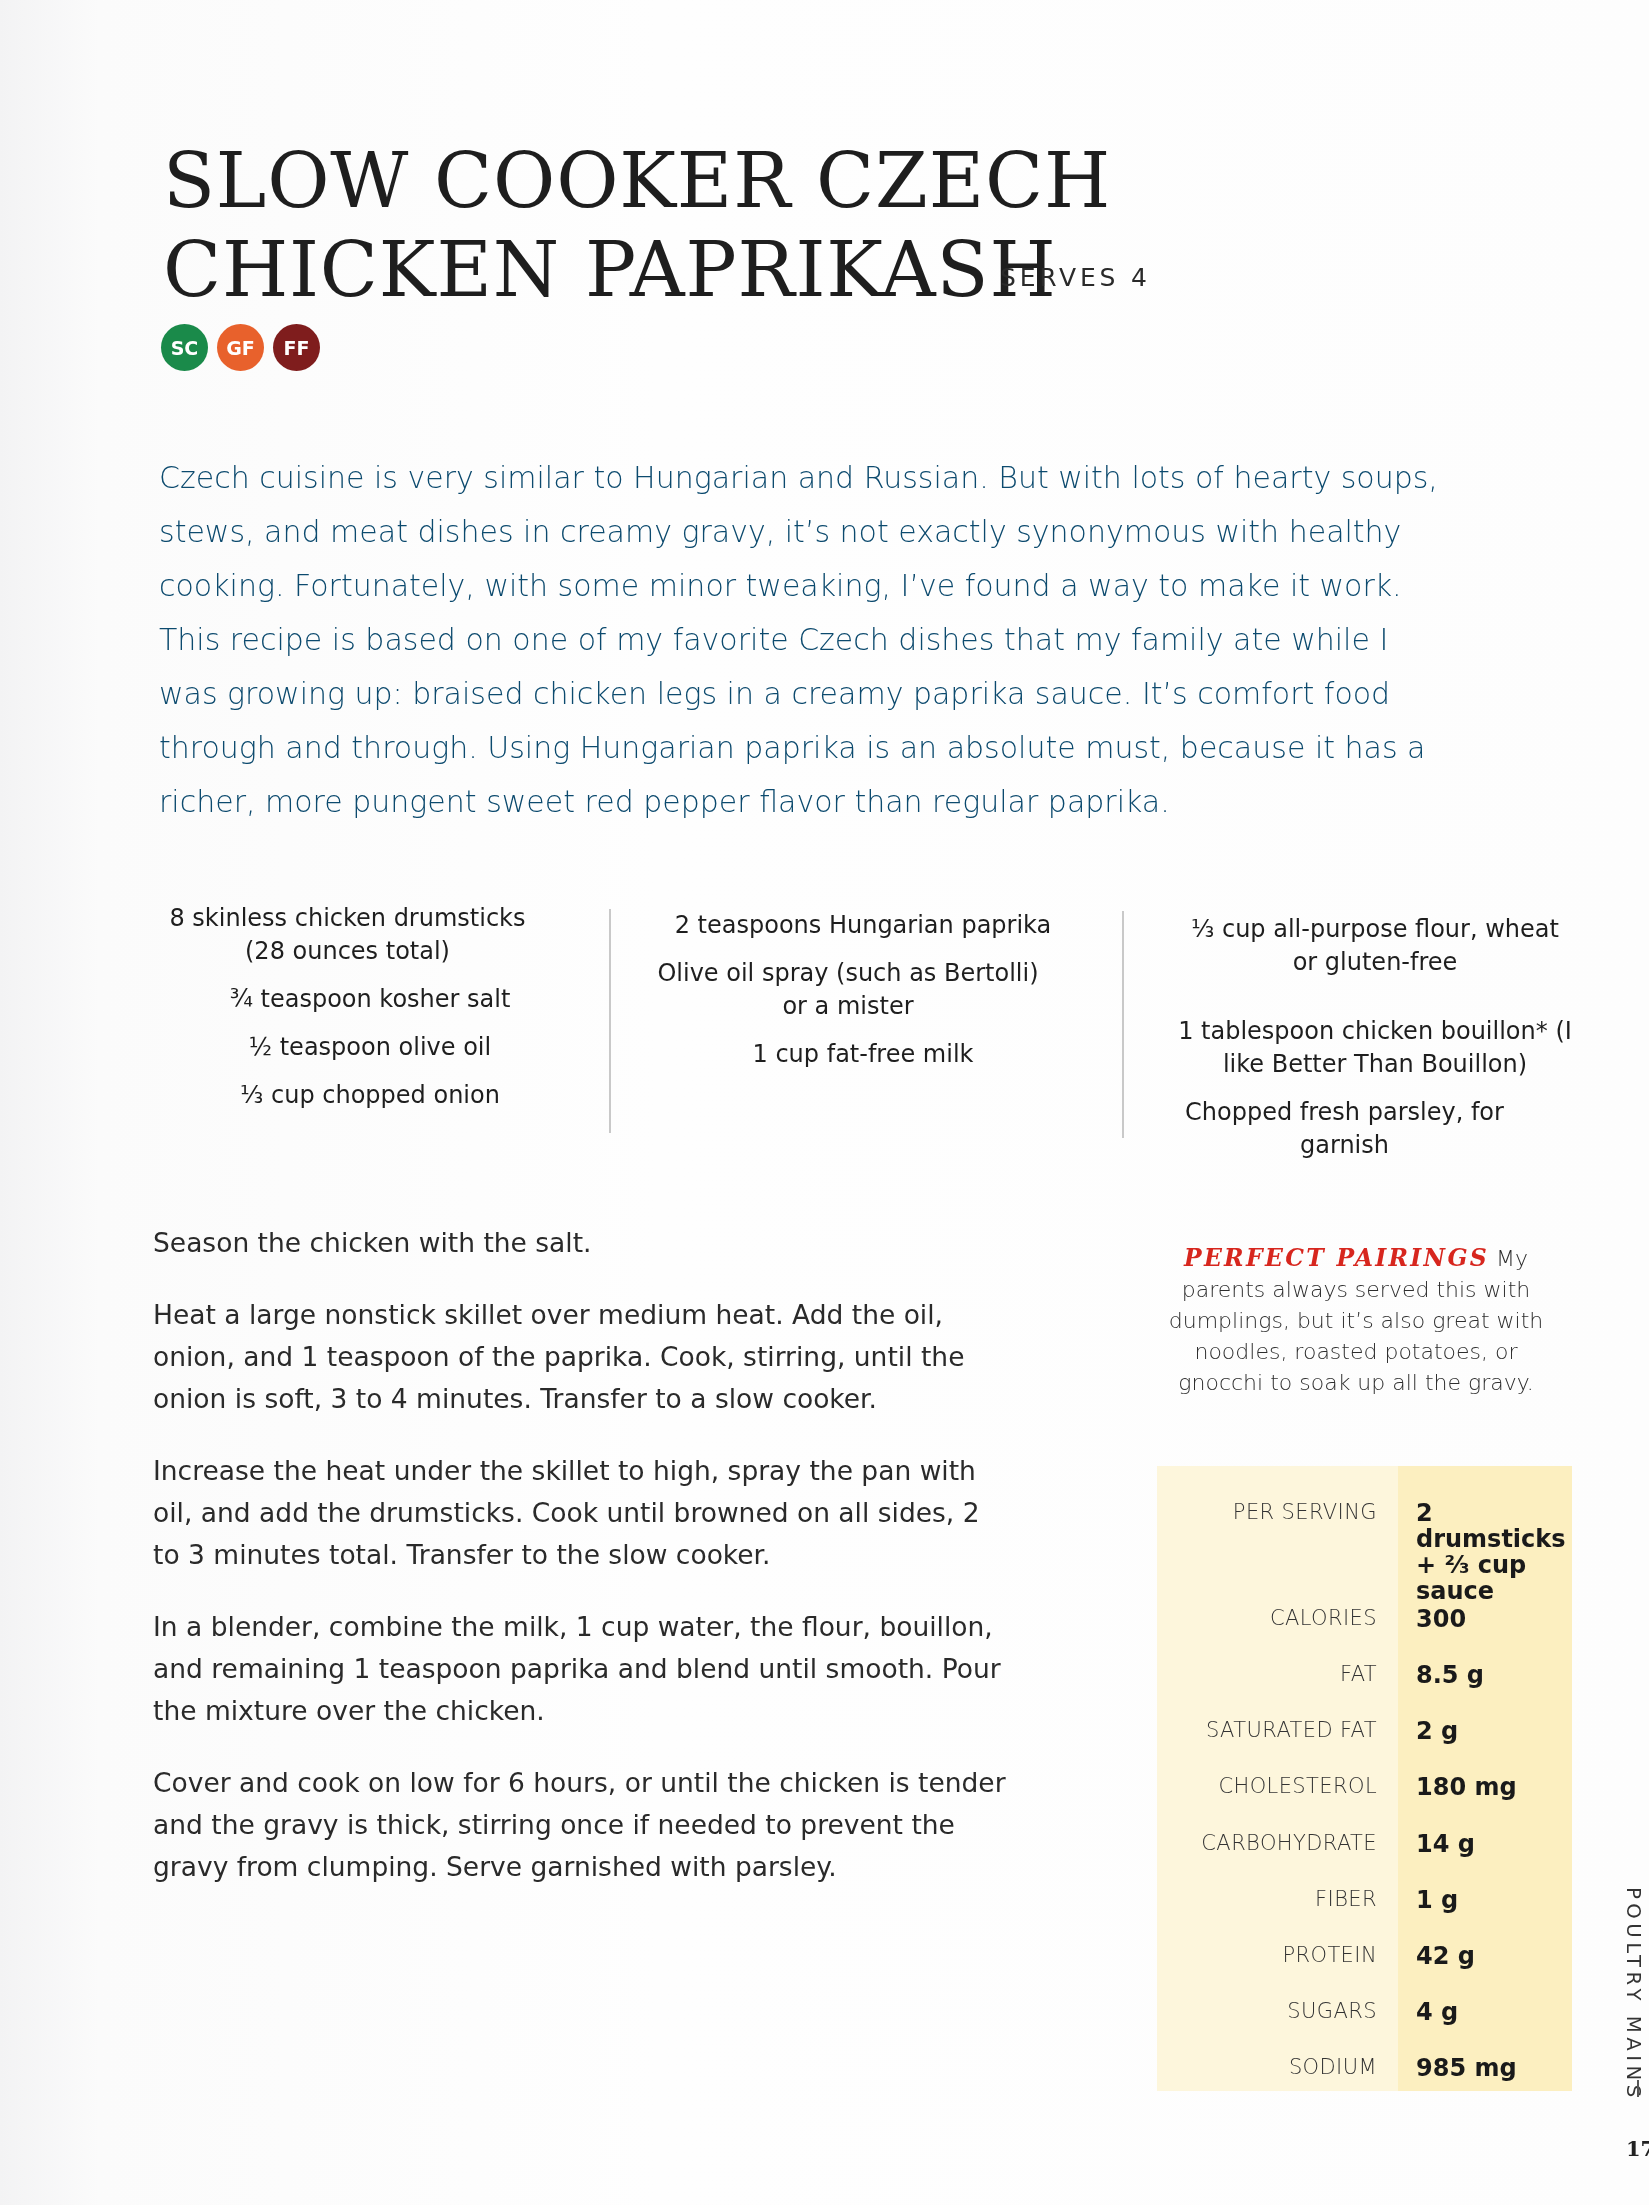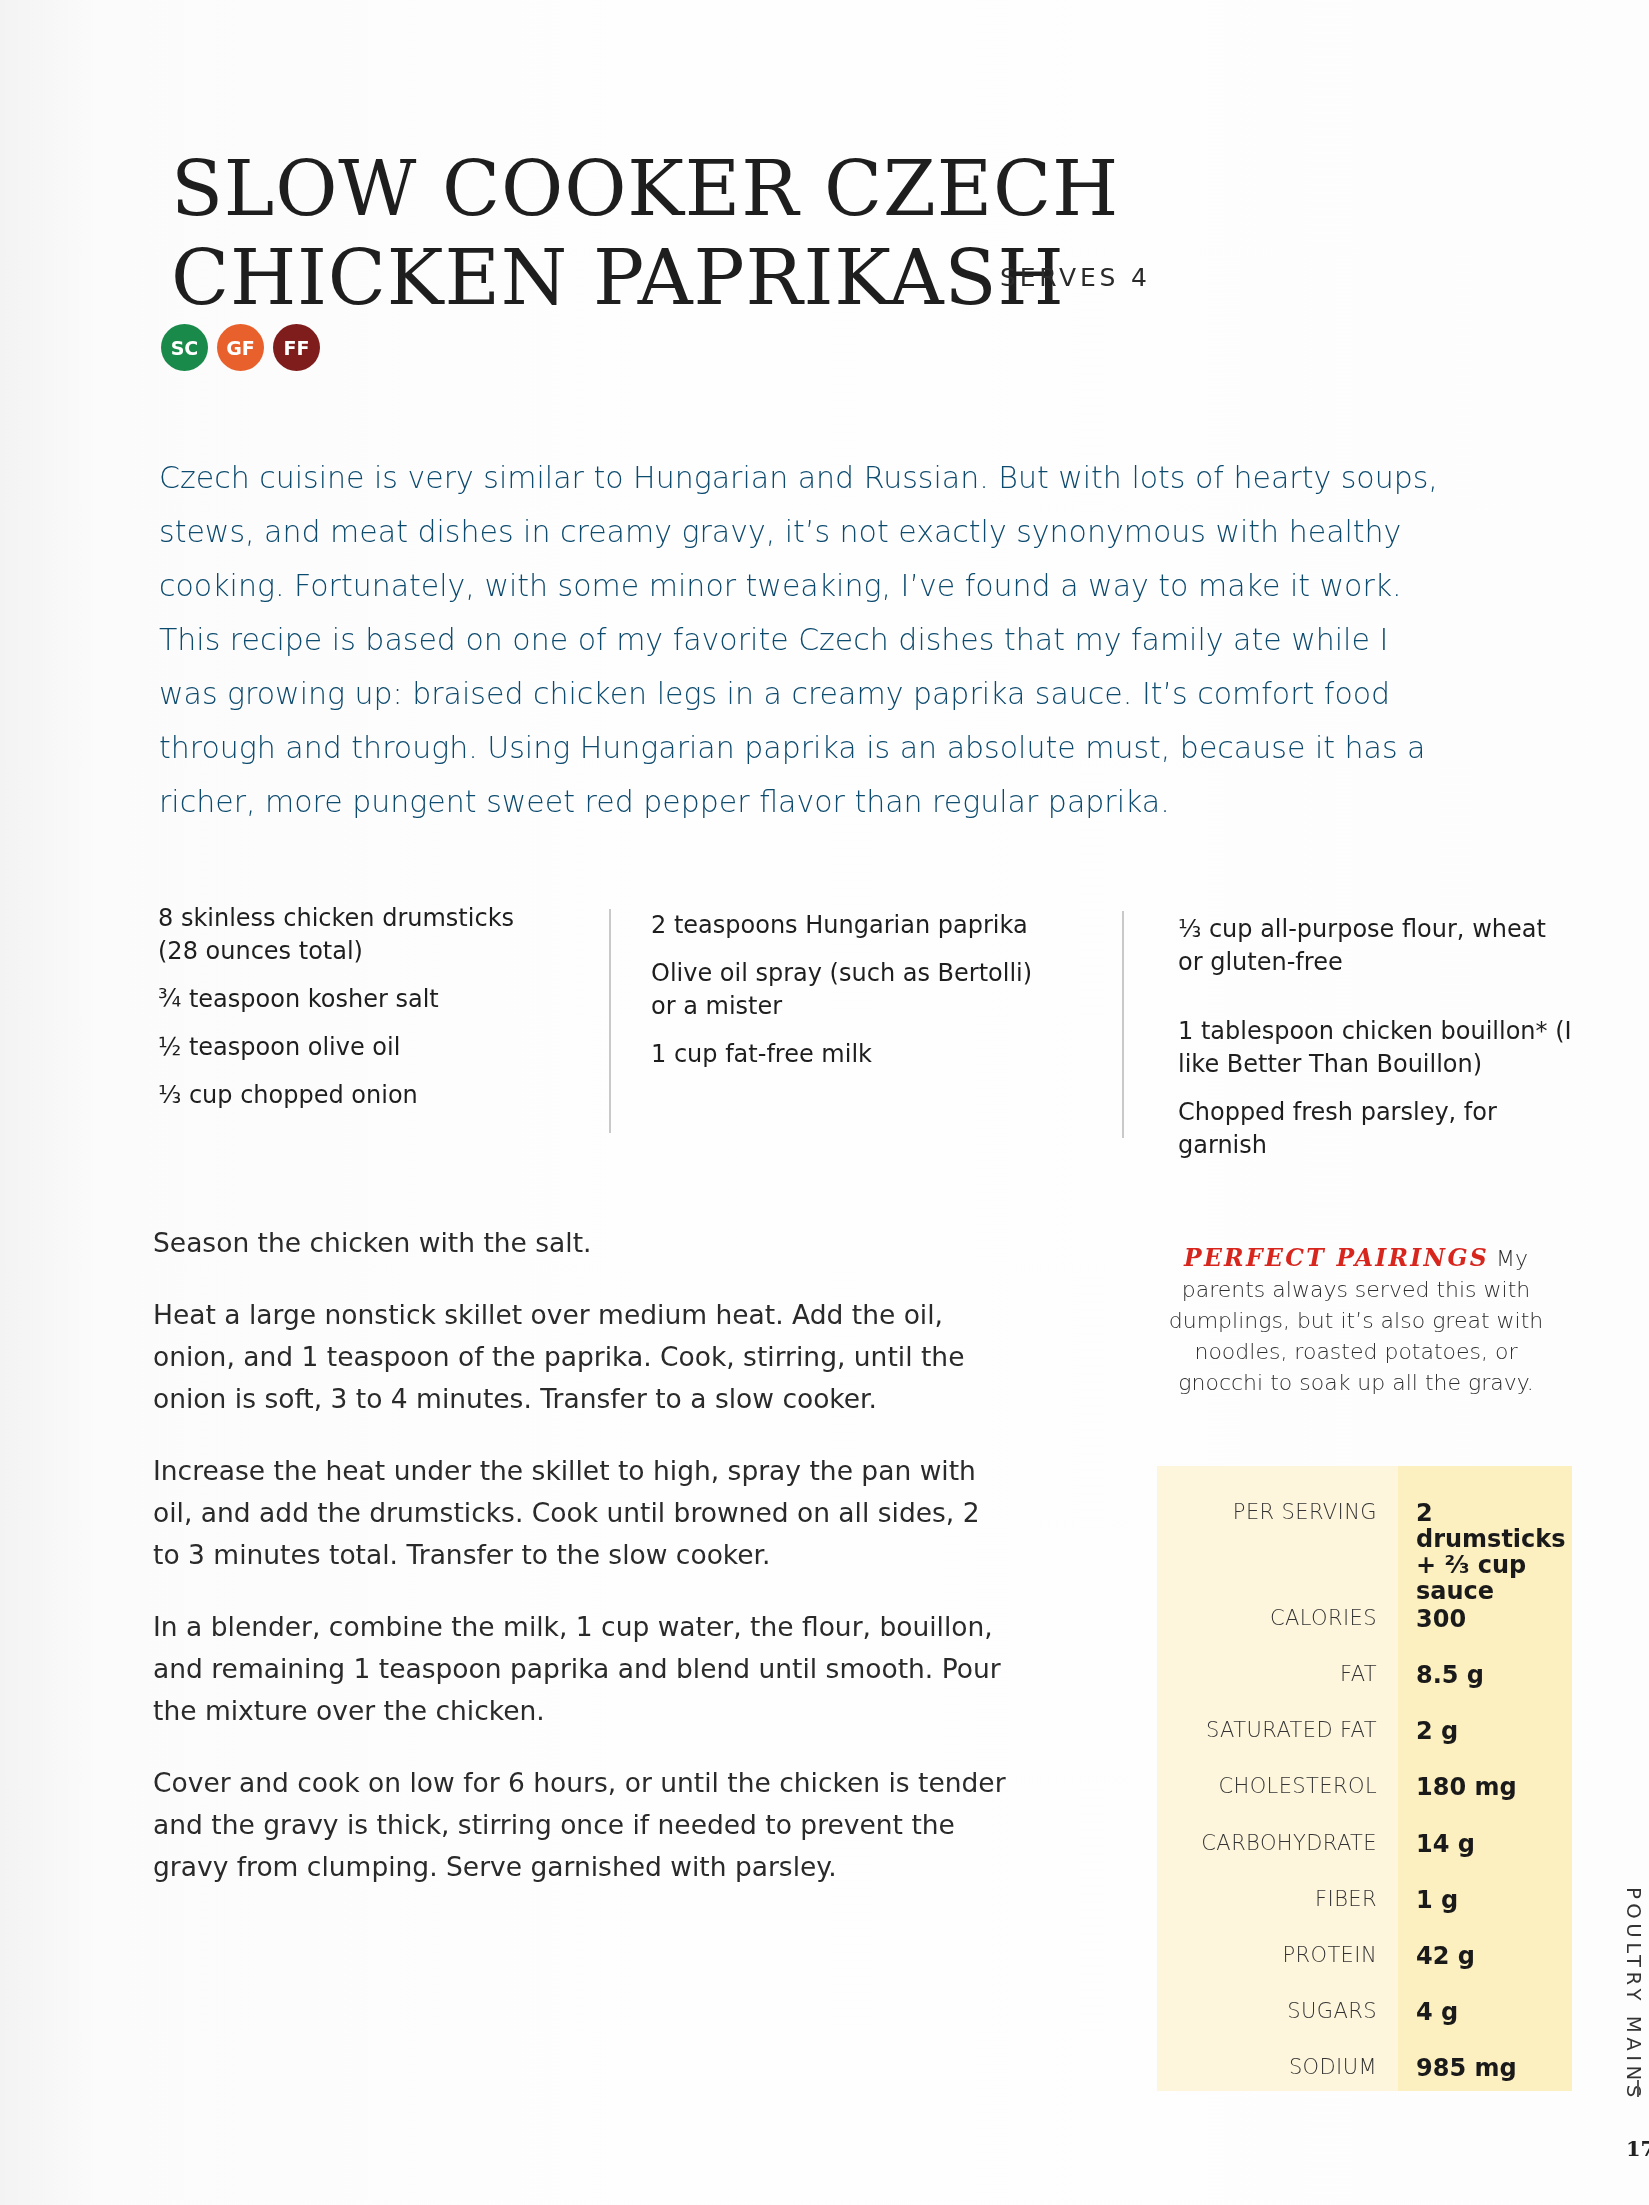--- a/index.html
+++ b/index.html
@@ -32,21 +32,21 @@
       font-size: 19px; display: flex; align-items: center; justify-content: center;
     }
     .intro {
       left: 159px; top: 451px; width: 1288px;
       font-family: "DejaVu Sans", sans-serif; font-weight: 200;
       font-size: 30px; line-height: 54px; color: #0c4a6e;
     }
     .intro p { margin: 0; }
     .ing-col {
       top: 902px; font-family: "DejaVu Sans", sans-serif; font-size: 24px;
-      line-height: 33px; color: #1e1e1e;
+      line-height: 33px; color: #1e1e1e; text-align: center;
     }
     .ing-col .item { margin-bottom: 15px; }
     .ing1 { left: 158px; width: 424px; }
     .ing2 { left: 651px; width: 424px; top: 909px; }
     .ing3 { left: 1178px; width: 424px; top: 913px; }
     .vrule { width: 1.5px; background: #c9c9c9; }
     .rule1 { left: 609px; top: 909px; height: 224px; }
     .rule2 { left: 1122px; top: 911px; height: 227px; }
     .steps {
       left: 153px; top: 1222px; width: 856px;
@@ -91,21 +91,21 @@
     .page-num {
       left: 1626px; top: 2136px; font-family: "DejaVu Serif", serif; font-weight: bold; font-size: 21px; color: #222;
       width: 30px; overflow: hidden; white-space: nowrap;
     }
   </style>
 </head>
 <body>
 
 <div class="page-shade"></div>
 
-<h1 class="abs title" style="margin:8px;">
+<h1 class="abs title" style="margin:0;">
   <span class="line">SLOW COOKER CZECH</span>
   <span class="line">CHICKEN PAPRIKASH</span>
 </h1>
 
 <div class="abs serves">SERVES 4</div>
 
 <div class="abs badges">
   <div class="badge" style="background:#1a8a4a;">SC</div>
   <div class="badge" style="background:#e8612c;">GF</div>
   <div class="badge" style="background:#7f1d1d;">FF</div>

